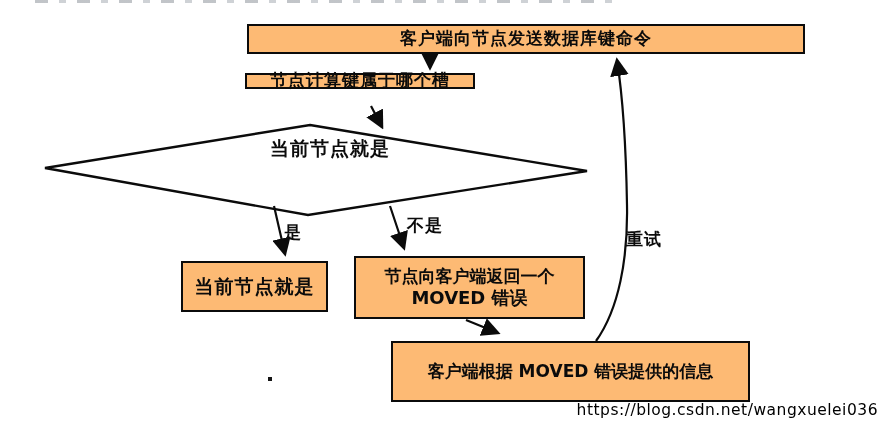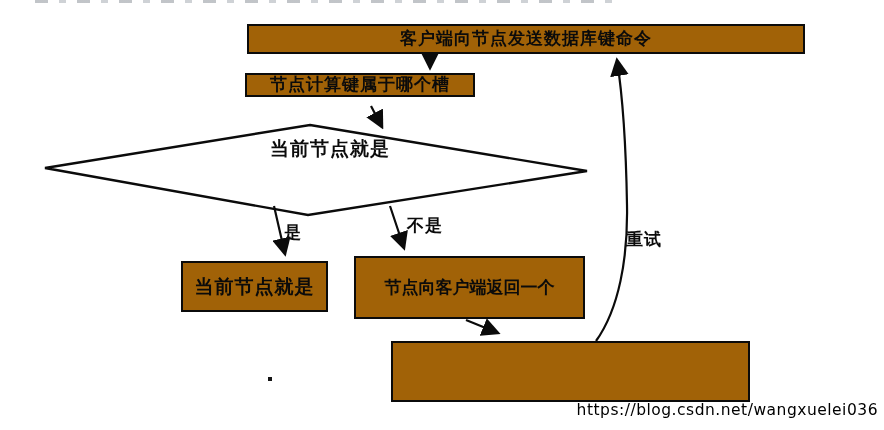--- a/index.html
+++ b/index.html
@@ -3,26 +3,26 @@
 <meta charset="utf-8">
 <style>
   html,body{margin:0;padding:0;background:#fff;}
   #stage{
     position:relative;width:884px;height:430px;background:#ffffff;overflow:hidden;
     font-family:"DejaVu Sans","Liberation Sans",sans-serif;color:#0b0b0b;
   }
   .abs{position:absolute;}
   svg.layer{position:absolute;left:0;top:0;width:884px;height:430px;pointer-events:none;}
   .node-box{
-    position:absolute;border:2.5px solid #0b0b0b;background:#a16207;
+    position:absolute;border:2.5px solid #0b0b0b;background:#fdba74;
     display:flex;flex-direction:column;align-items:center;justify-content:center;
     font-weight:bold;line-height:1.25;text-align:center;box-sizing:border-box;
   }
   .box-send{left:247px;top:24px;width:558px;height:30px;font-size:17px;letter-spacing:1px;}
-  .box-calc{left:245px;top:73px;width:230px;height:24px;font-size:17px;letter-spacing:1px;}
+  .box-calc{left:245px;top:73px;width:230px;height:16px;font-size:17px;letter-spacing:1px;}
   .box-exec{left:181px;top:261px;width:147px;height:51px;font-size:19px;letter-spacing:1px;}
   .box-moved{left:354px;top:256px;width:231px;height:63px;font-size:17px;}
   .box-redirect{left:391px;top:341px;width:359px;height:61px;font-size:17px;}
   .dline{position:absolute;font-weight:bold;font-size:19px;text-align:center;letter-spacing:1px;}
   .dline1{left:230px;top:136px;width:200px;}
   .dline2{left:180px;top:169px;width:260px;}
   .edge-label{position:absolute;font-weight:bold;font-size:17px;letter-spacing:1px;}
   .yes-label{left:284px;top:221px;}
   .no-label{left:407px;top:214px;}
   .retry-label{left:626px;top:228px;}
@@ -78,22 +78,24 @@
   <div class="edge-label yes-label">是</div>
   <div class="edge-label no-label">不是</div>
   <div class="edge-label retry-label">重试</div>
 
   <div class="node-box box-exec">
     <span>当前节点就是</span>
   </div>
 
   <div class="node-box box-moved">
     <span>节点向客户端返回一个</span>
+    <span style="font-size:18px;">MOVED 错误</span>
   </div>
 
   <div class="node-box box-redirect">
+    <span>客户端根据 MOVED 错误提供的信息</span>
   </div>
 
   <div class="abs stray-dot"></div>
 
   <div class="abs watermark">https://blog.csdn.net/wangxuelei036</div>
 
 </div>
 
 </body></html>

